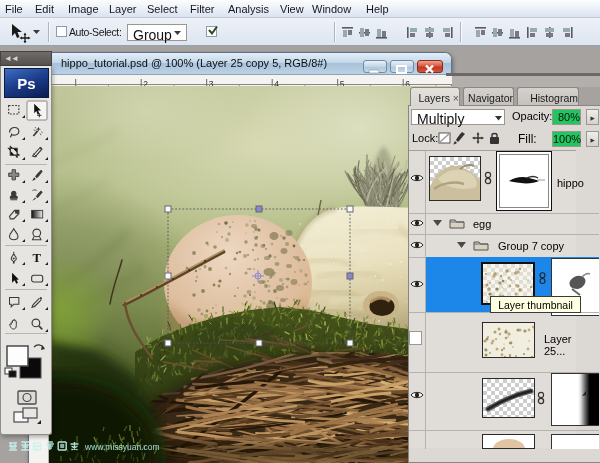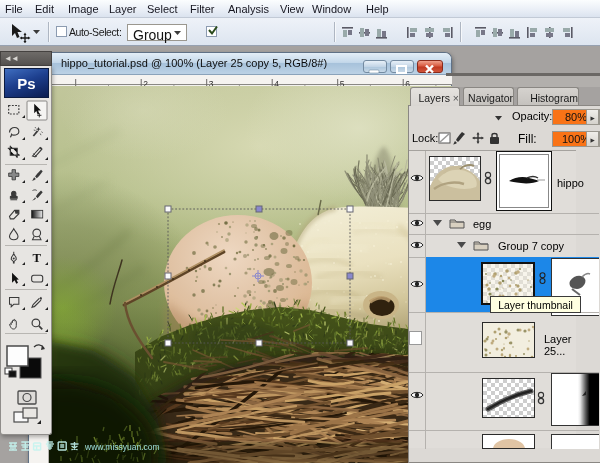--- a/index.html
+++ b/index.html
@@ -22,21 +22,21 @@
 #palette{left:0;top:51px;width:52px;height:384px;z-index:30}
 #palhead{position:absolute;left:0;top:0;width:52px;height:15px;background:linear-gradient(#6e6b68,#555250);border:1px solid #454240;color:#d8d6d2;font-size:8px;line-height:14px;padding-left:3px;letter-spacing:-1px}
 #palbody{position:absolute;left:0;top:15px;width:52px;height:369px;background:#e7e5e2;border:1px solid #8f8d8a;border-top:none;border-radius:0 0 3px 3px;box-shadow:1px 2px 4px rgba(0,0,0,0.3)}
 #pslogo{position:absolute;left:3px;top:2px;width:45px;height:30px;background:linear-gradient(160deg,#3f6ec0 0%,#1d3f8e 45%,#0a1c50 100%);color:#fff;border:1px solid #0a1a40;font-size:15px;font-weight:bold;text-align:center;line-height:29px}
 #rightpanel{left:408px;top:85px;width:192px;height:378px;z-index:20}
 .tab{position:absolute;top:2px;height:18px;background:linear-gradient(#d5d2ce,#c5c2be);border:1px solid #8a8783;border-bottom:none;border-radius:3px 3px 0 0;font-size:10.5px;color:#1b1b1b;padding:4px 0 0 0;text-align:right;white-space:nowrap;overflow:hidden}
 .tab.active{background:linear-gradient(#e5e2de,#d9d6d2);height:19px;z-index:2}
 #panelbody{position:absolute;left:0;top:20px;width:192px;height:358px;background:#dcd9d5;border:1px solid #8a8783;border-right:none}
 .combo{position:absolute;background:#fff;border:1px solid #9a978f;font-size:14px;color:#111}
 .spinbtn{position:absolute;width:13px;height:16px;background:linear-gradient(#f0eeea,#d5d2cc);border:1px solid #9a978f;font-size:5.5px;color:#333;text-align:center;line-height:16px}
-.valbox{position:absolute;width:48px;height:16px;background:#f97316;border:1px solid #9a978f;font-size:11px;color:#111;text-align:center;line-height:15px}
+.valbox{position:absolute;width:29px;height:16px;background:#22c55e;border:1px solid #9a978f;font-size:11px;color:#111;text-align:right;line-height:15px}
 .lsep{position:absolute;left:0;width:190px;height:1px;background:#b5b2ae}
 .thumbb{position:absolute;border:1px solid #2a2a2a;overflow:hidden}
 .checker{background-image:linear-gradient(45deg,#cdcdcd 25%,transparent 25%,transparent 75%,#cdcdcd 75%),linear-gradient(45deg,#cdcdcd 25%,#fff 25%,#fff 75%,#cdcdcd 75%);background-size:8px 8px;background-position:0 0,4px 4px;background-color:#fff}
 #tooltip{left:490px;top:296px;width:91px;height:17px;background:#ffffe1;border:1px solid #3a3a3a;font-size:10.5px;color:#000;text-align:center;line-height:16px;z-index:50}
 #wmark{left:7px;top:440px;z-index:40;height:14px}
 .icon12{position:absolute;top:8px;width:14px;height:13px}
 </style></head><body>
 <div id="menubar" class="abs">
     <span style="left:5px">File</span>
     <span style="left:35px">Edit</span>
@@ -2228,20 +2228,21 @@
         <rect x="22" y="342" width="14" height="10" fill="#e8e6e2" stroke="#4a4a4a" stroke-width="1.2"></rect>
         <path d="M36,358 L40,358 L40,354 Z" fill="#222"></path>
       </svg>
     </div>
   </div>
 <div id="rightpanel" class="abs">
     <div class="tab active" style="left:2px;width:50px">Layers <span style="color:#555">×</span></div>
     <div class="tab" style="left:55px;width:51px">Navigator</div>
     <div class="tab" style="left:109px;width:62px">Histogram</div>
     <div id="panelbody">
+      <div class="combo" style="left:2px;top:3px;width:94px;height:16px;padding:1px 0 0 5px">Multiply</div>
       <svg class="abs" style="left:86px;top:10px;z-index:2" width="8" height="6">
         <path d="M0,0 L7,0 L3.5,4.5 Z" fill="#333"></path>
       </svg>
       <span class="abs" style="left:103px;top:4px;font-size:11px">Opacity:</span>
       <div class="valbox" style="left:143px;top:3px">80%</div>
       <div class="spinbtn" style="left:177px;top:3px">▶</div>
       <span class="abs" style="left:3px;top:26px;font-size:11px">Lock:</span>
       <svg class="abs" style="left:29px;top:25px" width="62" height="14">
 <rect x="1" y="2" width="11" height="10" fill="#fff" stroke="#555" stroke-width="1"></rect>
         <path d="M1,12 L12,2" stroke="#999" stroke-width="1.5"></path>

